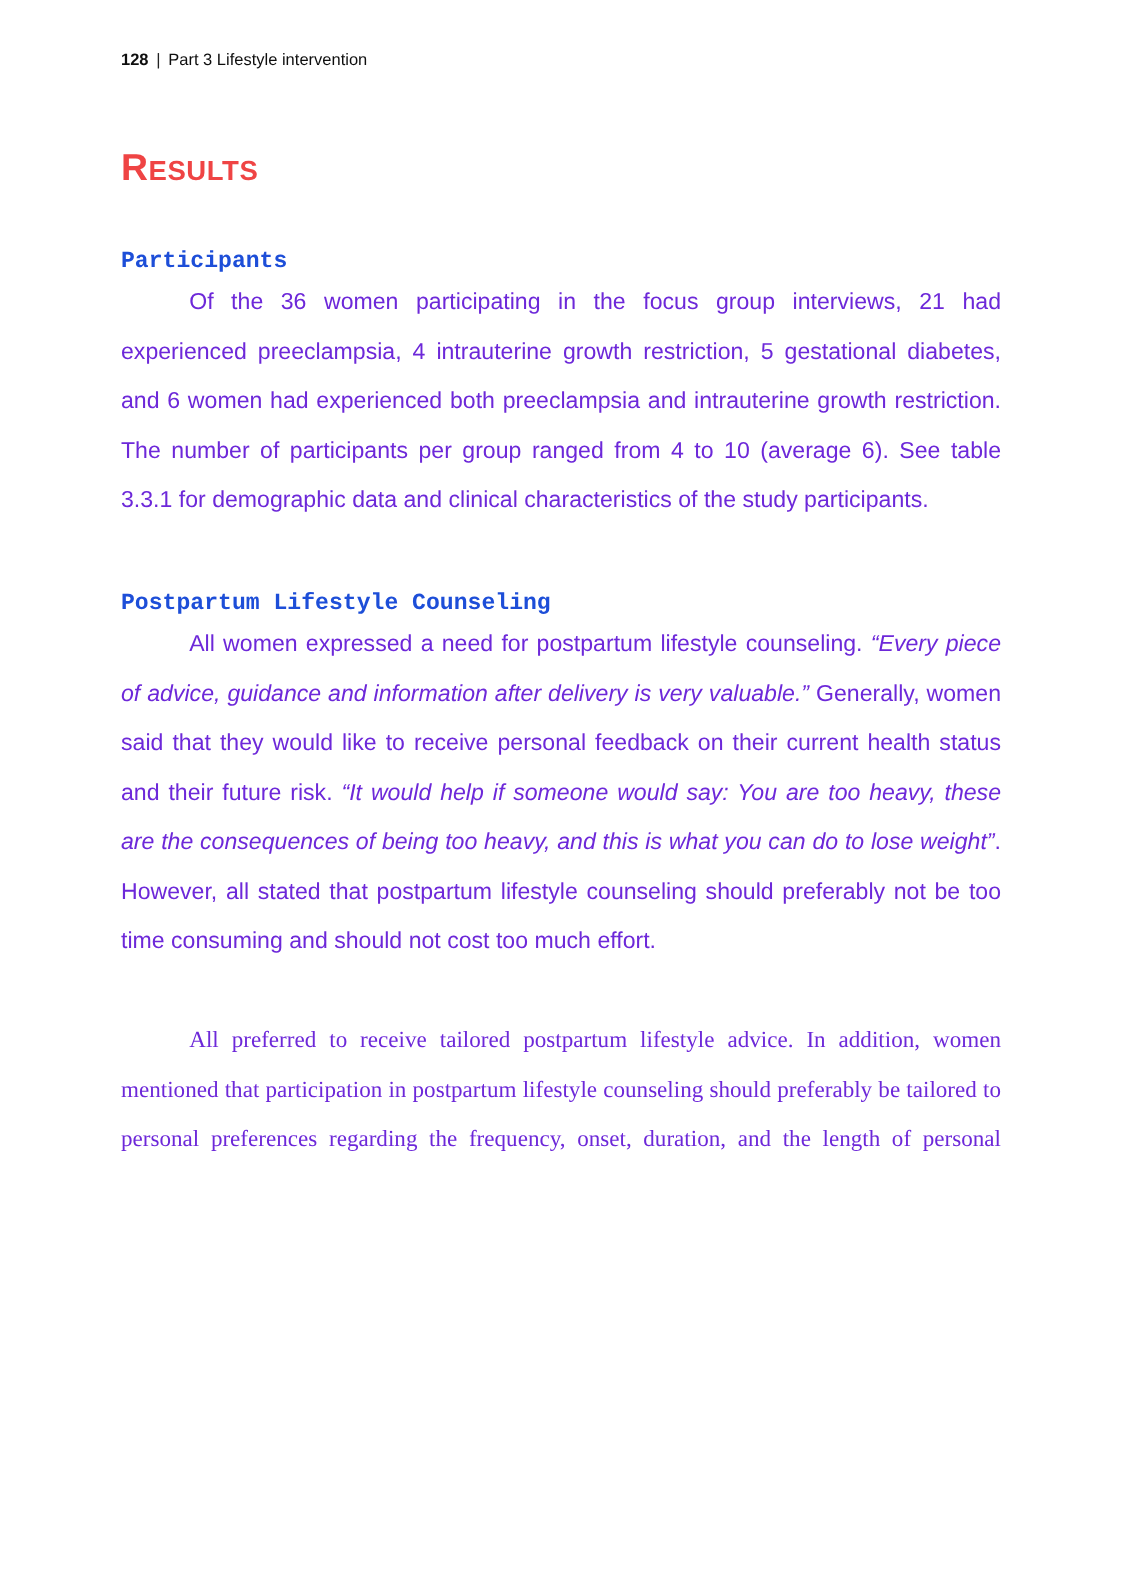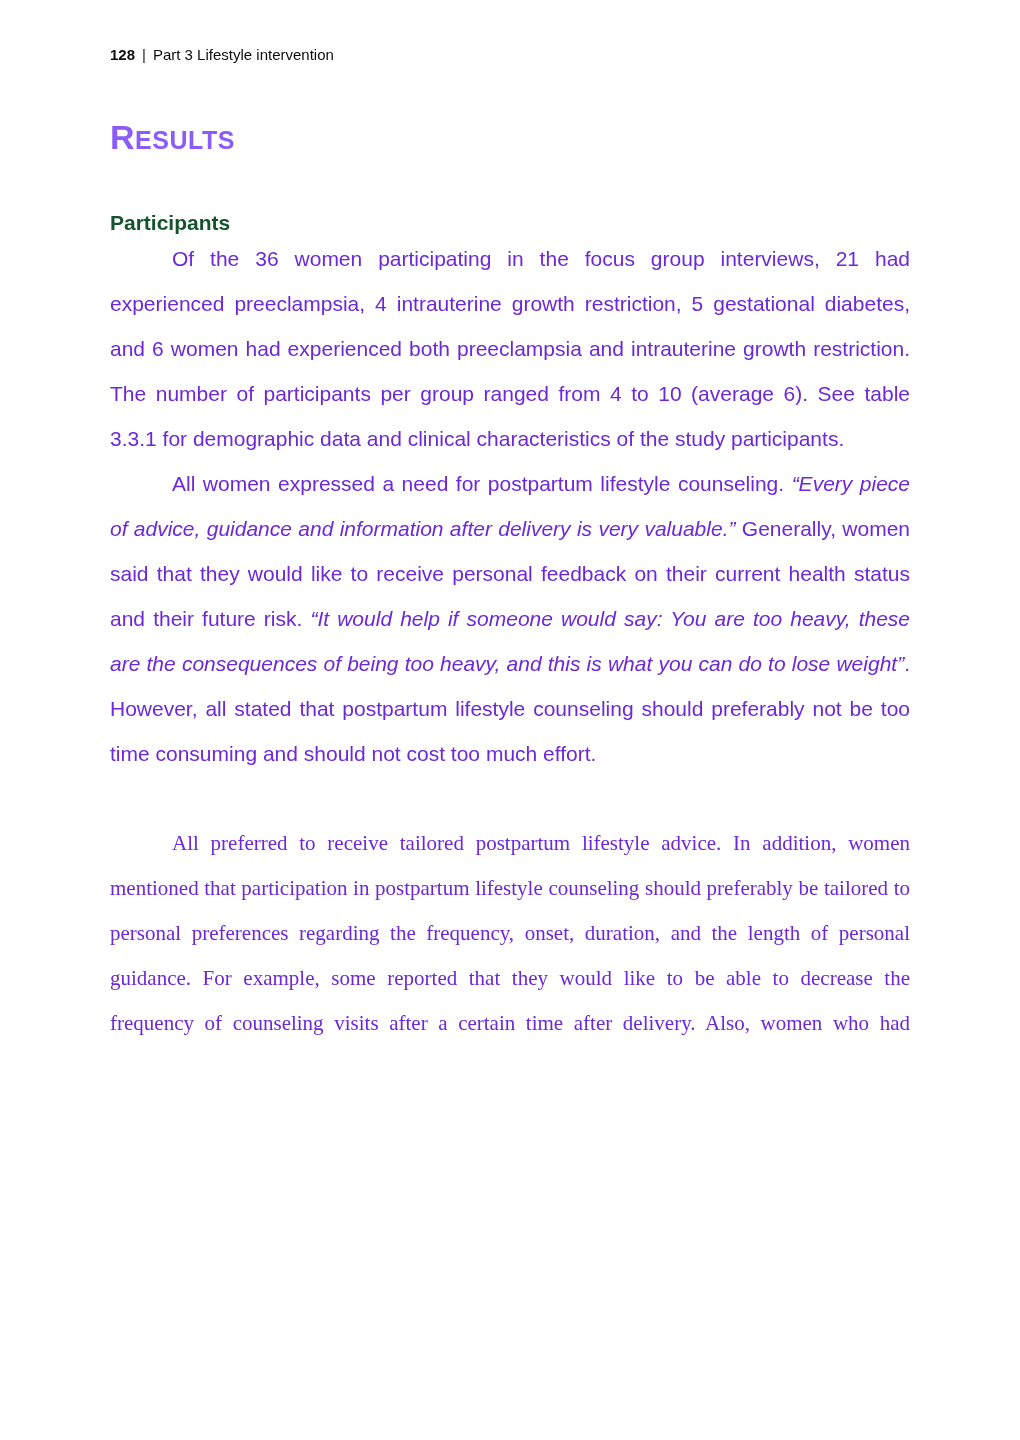--- a/index.html
+++ b/index.html
@@ -28,37 +28,38 @@
   }
   .running-header .divider {
     margin: 0 7px;
     font-weight: 400;
     color: #222;
   }
   .running-header .header-title {
     font-weight: 400;
   }
   h1.doc-title {
-    margin: 52px 0 0 0;
+    margin: 68px 0 0 0;
     font-size: 25px;
     line-height: 40px;
     font-weight: 700;
     text-transform: uppercase;
     letter-spacing: 0.5px;
-    color: #8b5cf6;
+    color: #ef4444;
   }
   h1.doc-title::first-letter {
     font-size: 34px;
   }
   h2.subheading {
     margin: 0;
     font-size: 21px;
     line-height: 26px;
     font-weight: 700;
-    color: #14532d;
+    color: #1d4ed8;
+    font-family: Liberation Mono, monospace;
   }
   #section-participants h2.subheading {
     margin-top: 50px;
   }
   #section-counseling h2.subheading {
     margin-top: 60px;
   }
   p.body-para {
     margin: 0;
     font-size: 21px;
@@ -87,17 +88,18 @@
   </div>
 
   <h1 class="doc-title">Results</h1>
 
   <section id="section-participants">
     <h2 class="subheading">Participants</h2>
     <p class="body-para indent"><span>Of the 36 women participating in the focus group interviews, 21 had experienced preeclampsia, 4 intrauterine growth restriction, 5 gestational diabetes, and 6 women had experienced both preeclampsia and intrauterine growth restriction. The number of participants per group ranged from 4 to 10 (average 6). See table 3.3.1 for demographic data and clinical characteristics of the study participants.</span></p>
   </section>
 
   <section id="section-counseling">
+    <h2 class="subheading">Postpartum Lifestyle Counseling</h2>
     <p class="body-para indent"><span>All women expressed a need for postpartum lifestyle counseling. </span><em>“Every piece of advice, guidance and information after delivery is very valuable.”</em><span> Generally, women said that they would like to receive personal feedback on their current health status and their future risk. </span><em>“It would help if someone would say: You are too heavy, these are the consequences of being too heavy, and this is what you can do to lose weight”</em><span>. However, all stated that postpartum lifestyle counseling should preferably not be too time consuming and should not cost too much effort.</span></p>
     <p class="body-para indent"><span>All preferred to receive tailored postpartum lifestyle advice. In addition, women mentioned that participation in postpartum lifestyle counseling should preferably be tailored to personal preferences regarding the frequency, onset, duration, and the length of personal guidance. For example, some reported that they would like to be able to decrease the frequency of counseling visits after a certain time after delivery. Also, women who had experienced a prolonged period of recovery, preferred to postpone participation in a lifestyle counseling</span></p>
   </section>
 
 </div>
 
 </body></html>

